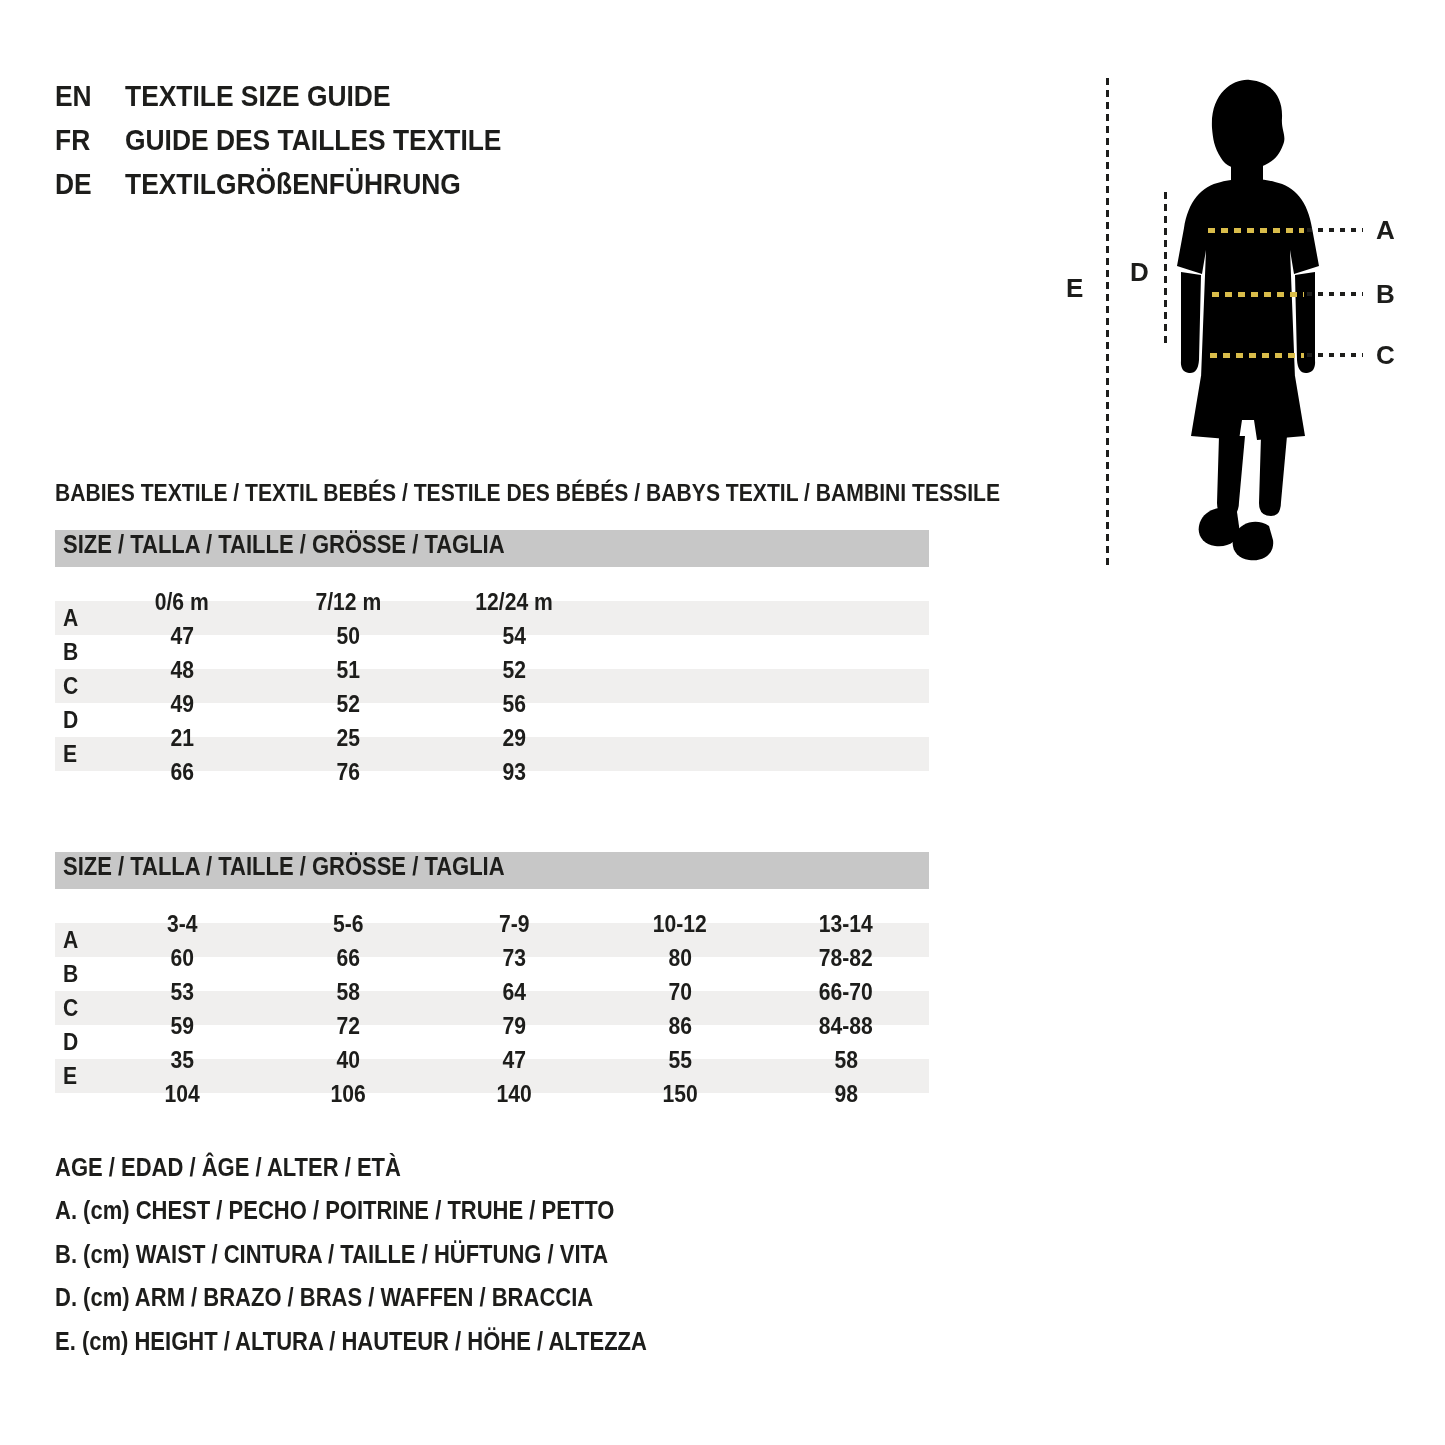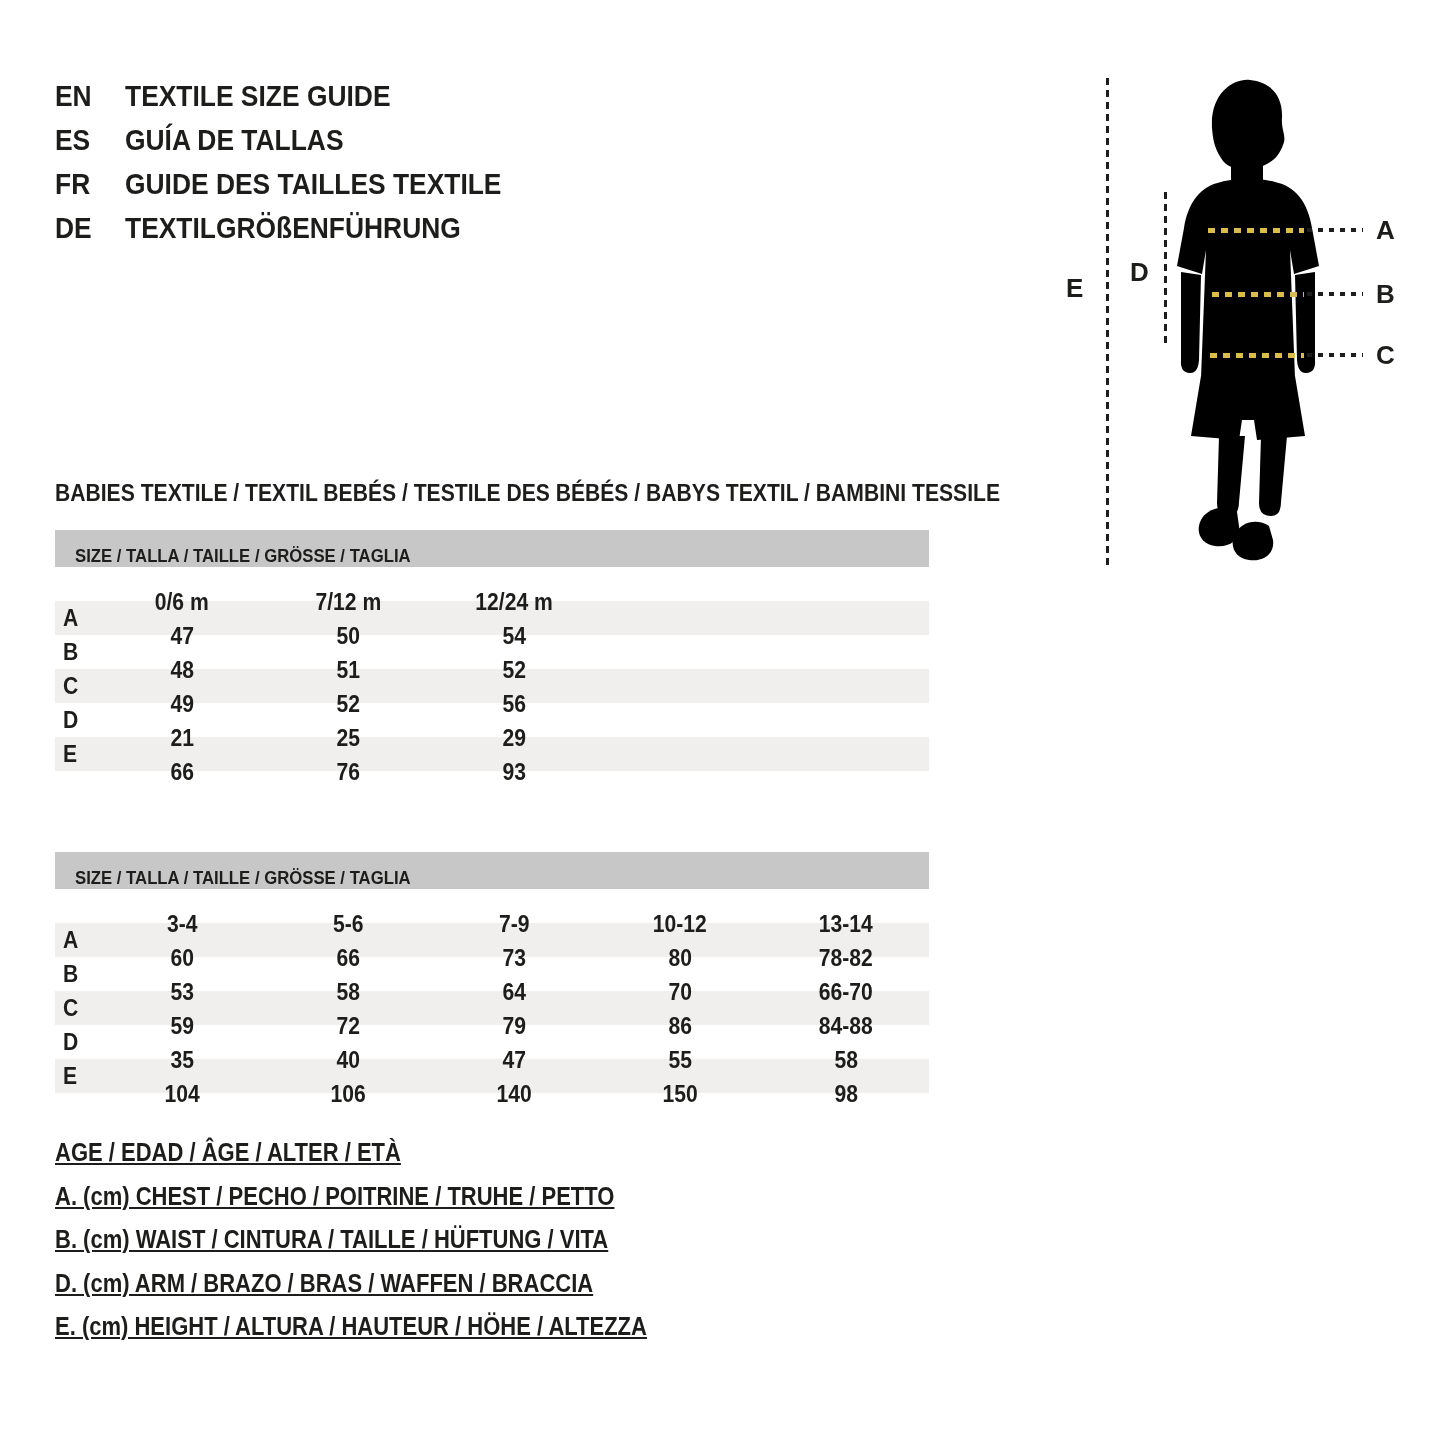--- a/index.html
+++ b/index.html
@@ -30,43 +30,39 @@
   .hdash-y{position:absolute;height:5px;background:repeating-linear-gradient(to right,var(--yellow) 0 7px,transparent 7px 13px);}
   .hdash-b{position:absolute;height:4px;background:repeating-linear-gradient(to right,var(--ink) 0 5px,transparent 5px 11px);}
   .fig-label{position:absolute;font-size:26px;line-height:30px;}
   .silhouette{position:absolute;left:1175px;top:78px;width:160px;height:490px;}
 
   
   .section-title{position:absolute;left:55px;font-size:24px;line-height:28px;}
 
   
   .size-table{position:absolute;left:55px;width:874px;}
-  .size-head{height:37px;background:var(--bar-gray);display:flex;align-items:flex-end;padding-left:20px;box-sizing:border-box;font-size:19px;}
+  .size-head{height:37px;background:var(--bar-gray);display:flex;align-items:flex-start;padding-left:8px;box-sizing:border-box;font-size:25px;}
   .trow{display:flex;height:34px;align-items:center;font-size:24px;}
   .trow.shade{background:var(--stripe);}
   .cell-letter{width:44px;flex:0 0 44px;padding-left:8px;box-sizing:border-box;}
   .cell-val{width:166px;flex:0 0 166px;display:flex;justify-content:center;align-items:center;margin-top:36px;}
 
   
   .legend{position:absolute;left:55px;top:1138px;}
-  .legend-line{height:43.5px;display:flex;align-items:flex-start;font-size:25px;text-decoration:underline;}
+  .legend-line{height:43.5px;display:flex;align-items:flex-end;font-size:25px;}
 </style>
 </head>
 <body>
 
 <div class="canvas">
 
   <div class="lang-block" id="lang-block">
       <div class="lang-row">
         <span class="lang-code"><span class="cond">EN</span></span>
         <span class="cond">TEXTILE SIZE GUIDE</span>
-      </div>
-      <div class="lang-row">
-        <span class="lang-code"><span class="cond">ES</span></span>
-        <span class="cond">GUÍA DE TALLAS</span>
       </div>
       <div class="lang-row">
         <span class="lang-code"><span class="cond">FR</span></span>
         <span class="cond">GUIDE DES TAILLES TEXTILE</span>
       </div>
       <div class="lang-row">
         <span class="lang-code"><span class="cond">DE</span></span>
         <span class="cond">TEXTILGRÖßENFÜHRUNG</span>
       </div>
     </div>

